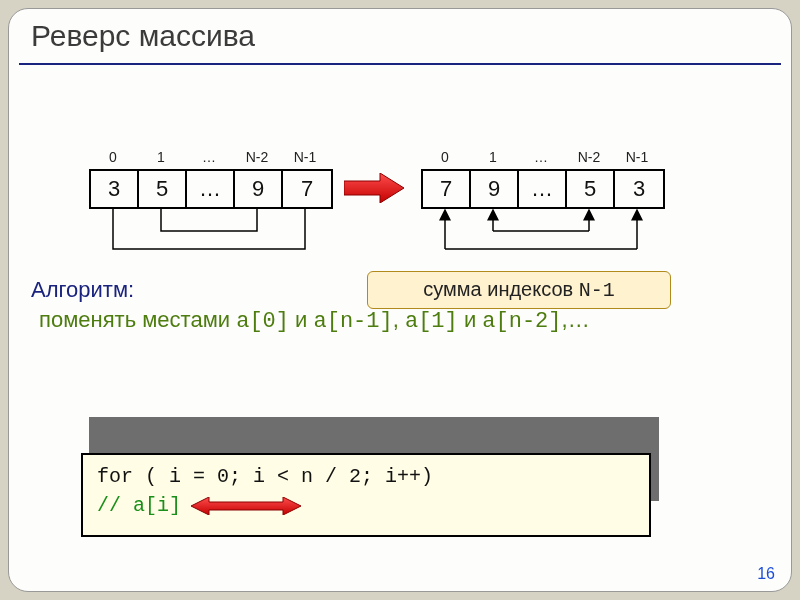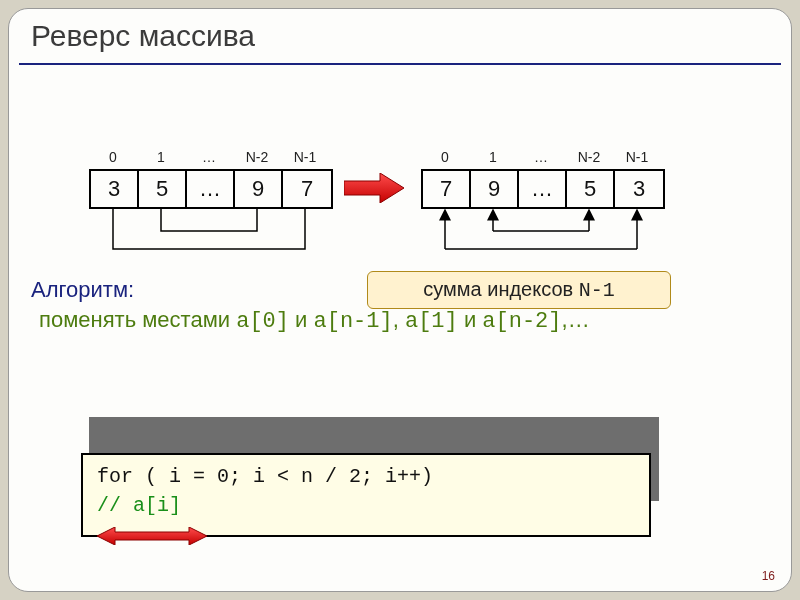--- a/index.html
+++ b/index.html
@@ -120,33 +120,33 @@
     border: 2px solid #000;
     padding: 10px 14px;
     font-family: "Courier New", monospace;
     font-size: 20px;
     color: #111;
     margin-top: 44px;
   }
   .code-comment { color: #1a8f1a; }
   .code-line2 {
     display: flex;
+    align-items: center;
     gap: 10px;
     margin-top: 6px;
-    flex-direction: column;
   }
   .dbl-arrow {
     width: 110px; height: 18px;
   }
 
   .page-num {
     position: absolute;
     bottom: 8px; right: 16px;
-    font-size: 12px;
-    color: #7f1d1d;
+    font-size: 16px;
+    color: #1d4ed8;
   }
 
   .swap-svg {
     position: absolute;
     pointer-events: none;
   }
 </style>
 </head>
 <body>
 

